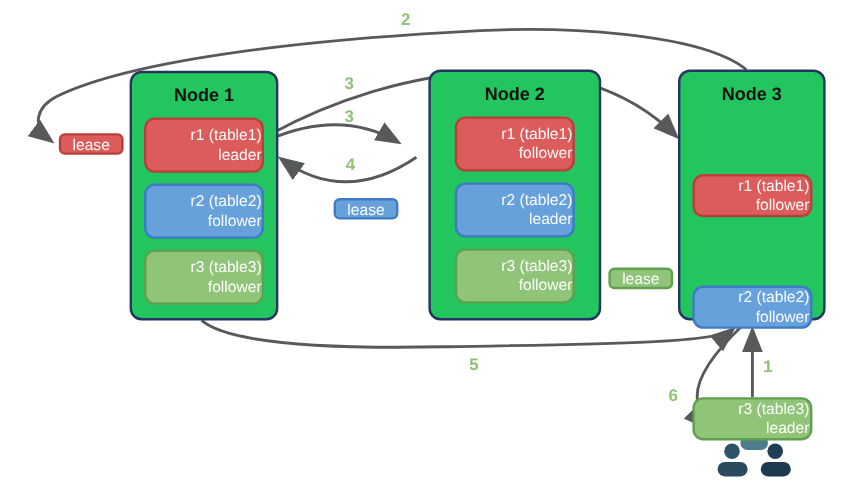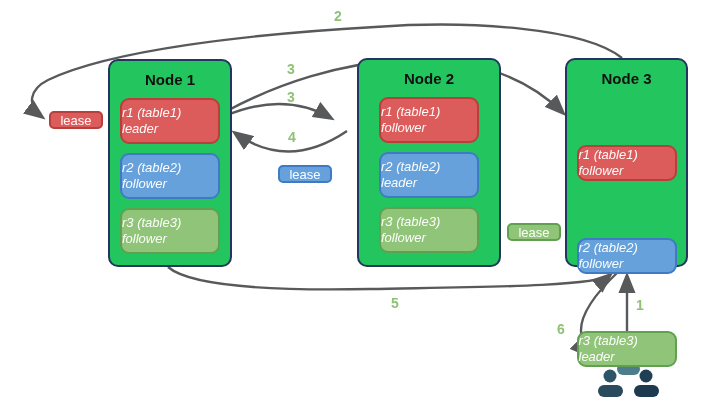--- a/index.html
+++ b/index.html
@@ -11,22 +11,22 @@
   .node{
     position:absolute;background:#22c55e;border:2px solid #22365F;border-radius:10px;
     display:flex;flex-direction:column;align-items:center;box-sizing:border-box;
   }
   #node1{left:108px;top:59px;width:124px;height:208px;}
   #node2{left:337px;top:58px;width:144px;height:209px;margin-left:20px;}
   #node3{left:565px;top:58px;width:123px;height:209px;gap:48px;}
   .node-title{font-size:15px;font-weight:700;color:#111;margin:10px 0 10px;line-height:17px;}
   .replica{
     width:100px;height:46px;border:2px solid;border-radius:9px;color:rgba(255,255,255,.97);
-    font-size:13px;line-height:16px;display:flex;flex-direction:column;align-items:flex-start;
-    justify-content:center;text-align:center;box-sizing:border-box;margin-bottom:9px;font-style:italic;
+    font-size:13px;line-height:16px;display:flex;flex-direction:column;align-items:flex-end;
+    justify-content:center;text-align:center;box-sizing:border-box;margin-bottom:9px;
   }
   .red{background:#DC5B5B;border-color:#B8403C;}
   .blue{background:#66A1DB;border-color:#3E7BC4;}
   .green{background:#90C478;border-color:#61A050;}
   .lease{
     position:absolute;width:54px;height:18px;border:2px solid;border-radius:5px;
     color:rgba(255,255,255,.97);font-size:13px;display:flex;align-items:center;
     justify-content:center;box-sizing:border-box;
   }
   #lease-red{left:49px;top:111px;background:#DC5B5B;border-color:#B8403C;}

